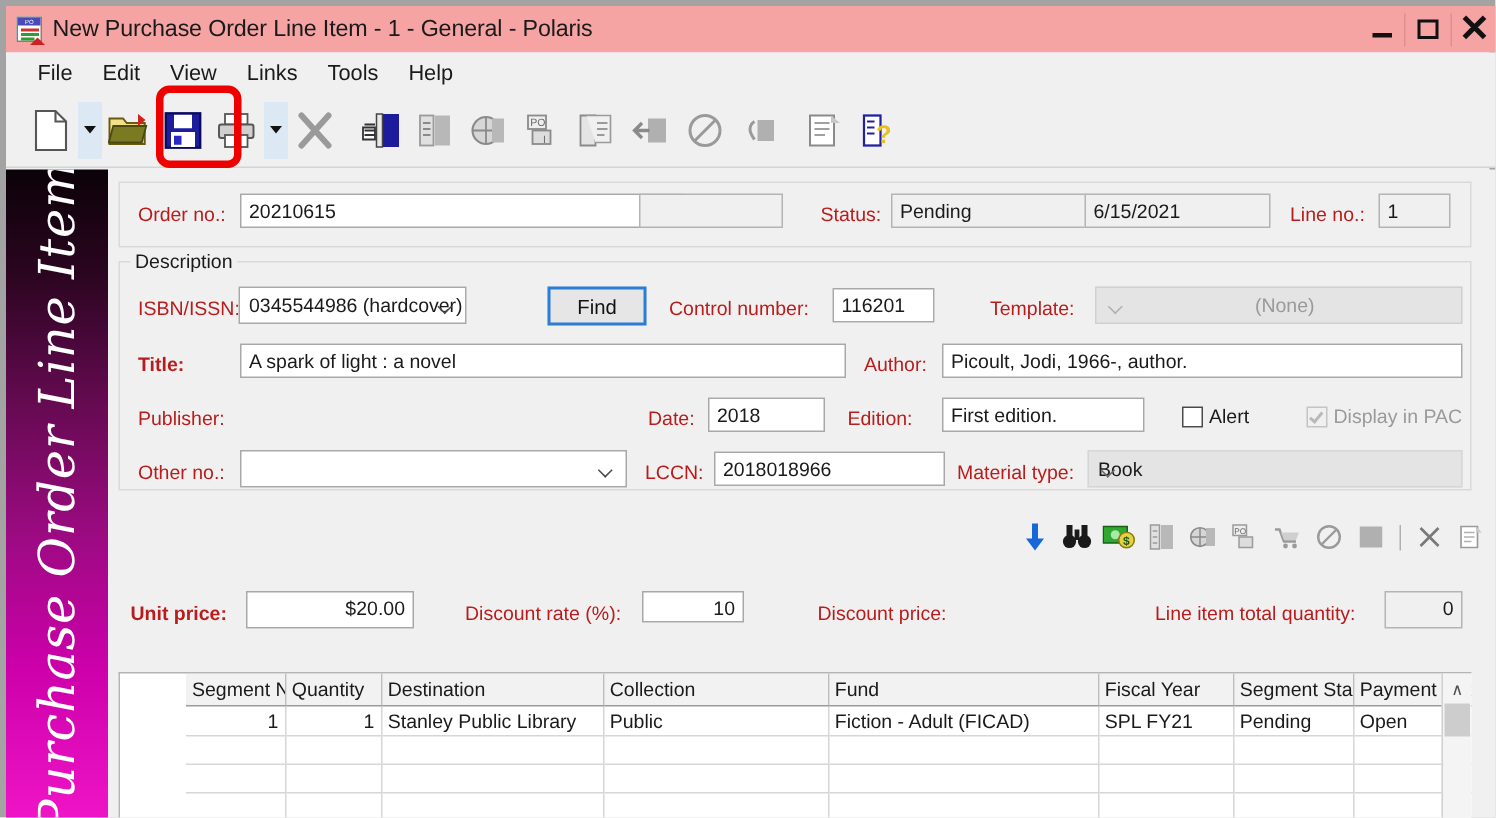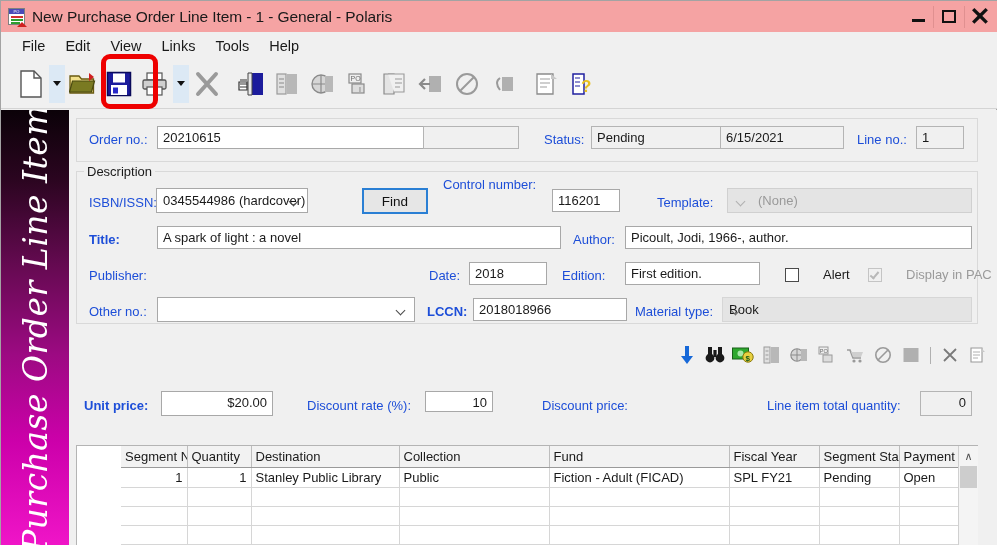--- a/index.html
+++ b/index.html
@@ -7,21 +7,21 @@
     margin: 0; padding: 0;
     width: 997px; height: 545px;
     overflow: hidden;
     font-family: "Liberation Sans", sans-serif;
     background: #f0f0f0;
   }
   #app {
     position: relative;
     width: 997px; height: 545px;
     background: #f0f0f0;
-    border: 1px solid #a3a3a3;
+    border: 4px solid #a3a3a3;
   }
 
   
   .titlebar {
     position: absolute; left: 0; top: 0;
     width: 997px; height: 31px;
     background: #f5a3a3;
     display: flex; align-items: center;
   }
   .title-icon {
@@ -158,21 +158,21 @@
     position: absolute;
     top: -1px; left: 7px;
     background: #f0f0f0;
     padding: 0 3px;
     font-size: 13px; color: #1a1a1a;
     transform: translateY(-50%);
   }
 
   .lbl {
     position: absolute;
-    font-size: 13px; color: #1d4ed8;
+    font-size: 13px; color: #b91c1c;
     white-space: nowrap;
     line-height: 16px;
   }
   .lbl.b { font-weight: bold; }
 
   .fld {
     position: absolute;
     background: #ffffff;
     border: 1px solid #a8a8a8;
     font-size: 13px; color: #1a1a1a;
@@ -240,21 +240,21 @@
     flex: none;
   }
   .chk.dis .box { background: #f0f0f0; border-color: #c4c4c4; }
   .chk .box .tick {
     position: absolute; left: 3px; top: 1px;
     width: 5px; height: 9px;
     border-right: 2px solid #b8b8b8;
     border-bottom: 2px solid #b8b8b8;
     transform: rotate(40deg);
   }
-  .chk .ctext { font-size: 13px; color: #1a1a1a; white-space: nowrap; margin-left: 20px; }
+  .chk .ctext { font-size: 13px; color: #1a1a1a; white-space: nowrap; }
   .chk.dis .ctext { color: #9a9a9a; }
 
   
   .iconstrip {
     position: absolute; right: 6px; top: 232px;
     height: 26px;
     display: flex; align-items: center;
   }
   .si {
     width: 28px; height: 24px;
@@ -508,24 +508,24 @@
     </div>
 
     <div class="lbl" style="left:20px; top:85px;">ISBN/ISSN:</div>
     <div class="combo" style="left:87px; top:78px; width:152px;">
       <span>0345544986 (hardcover)</span>
       <span class="chev"></span>
     </div>
     <div class="btn focus" style="left:293px; top:78px; width:66px; height:26px;">
       <span>Find</span>
     </div>
-    <div class="lbl" style="left:374px; top:67px;">Control number:</div>
+    <div class="lbl" style="left:374px; top:85px;">Control number:</div>
     <div class="fld" style="left:483px; top:79px; width:68px;">116201</div>
     <div class="lbl" style="left:588px; top:85px;">Template:</div>
-    <div class="combo disabled" style="left:658px; top:78px; width:245px;">
+    <div class="combo disabled" style="left:658px; top:78px; width:245px;text-align:center;">
       <span>(None)</span>
       <span class="chev"></span>
     </div>
 
     <div class="lbl b" style="left:20px; top:122px;">Title:</div>
     <div class="fld" style="left:88px; top:116px; width:404px;">A spark of light : a novel</div>
     <div class="lbl" style="left:504px; top:122px;">Author:</div>
     <div class="fld" style="left:556px; top:116px; width:347px;">Picoult, Jodi, 1966-, author.</div>
 
     <div class="lbl" style="left:20px; top:158px;">Publisher:</div>
@@ -542,21 +542,21 @@
           <span class="tick"></span>
         </span>
       <span class="ctext">Display in PAC</span>
     </div>
 
     <div class="lbl" style="left:20px; top:194px;">Other no.:</div>
     <div class="combo" style="left:88px; top:187px; width:258px;">
       <span></span>
       <span class="chev"></span>
     </div>
-    <div class="lbl" style="left:358px; top:194px;font-weight:bold;">LCCN:</div>
+    <div class="lbl" style="left:358px; top:194px;">LCCN:</div>
     <div class="fld" style="left:404px; top:188px; width:154px;">2018018966</div>
     <div class="lbl" style="left:566px; top:194px;">Material type:</div>
     <div class="combo leftchev" style="left:653px; top:187px; width:250px;">
       <span>Book</span>
       <span class="chev"></span>
     </div>
 
     <div class="iconstrip">
       <div class="si">
         <svg width="16" height="20" viewBox="0 0 16 20">

